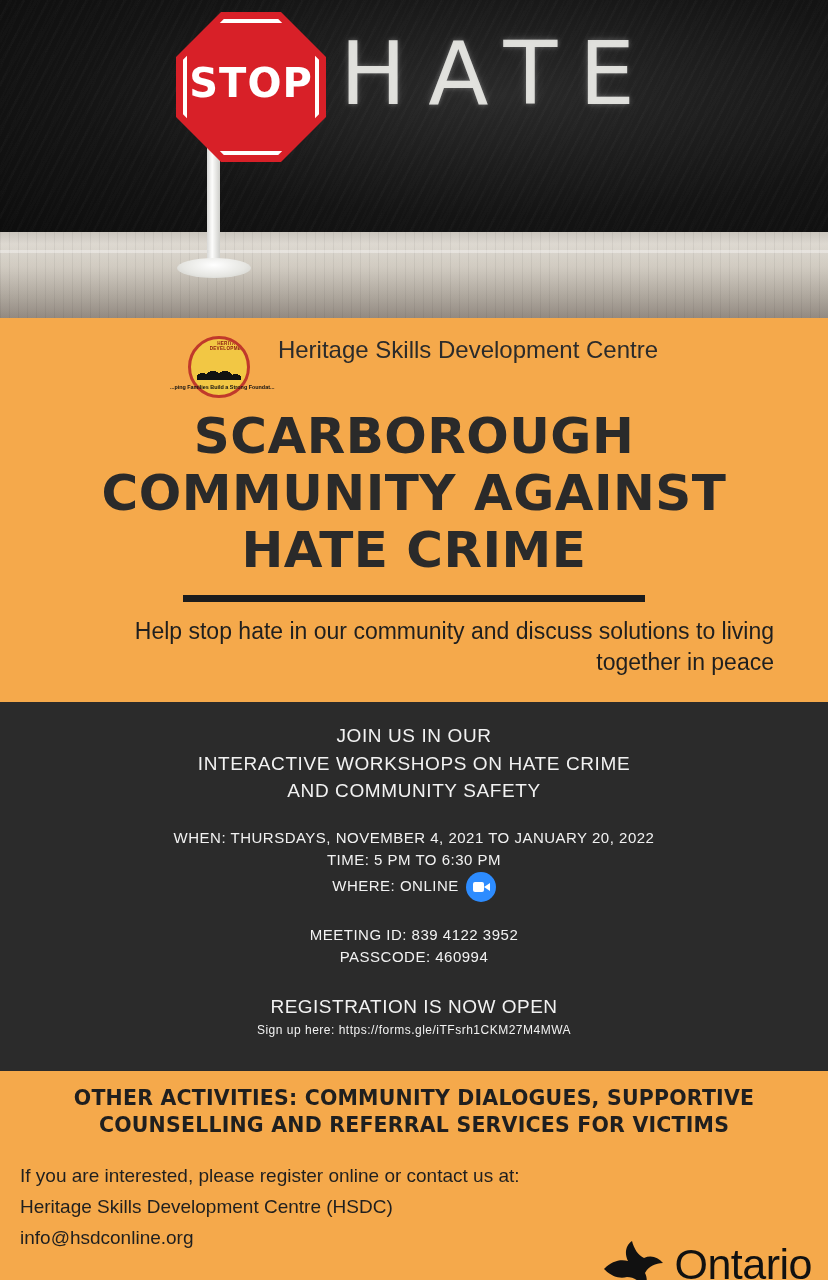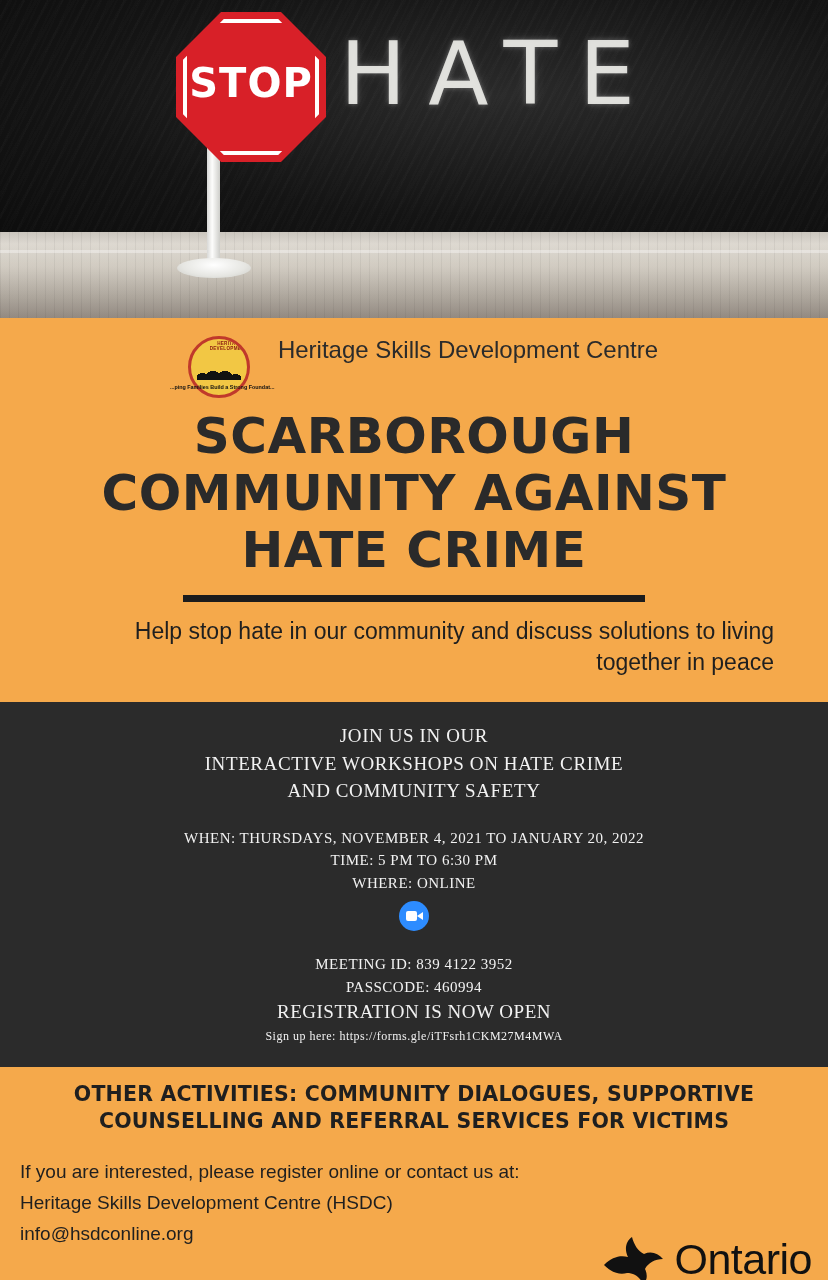--- a/index.html
+++ b/index.html
@@ -224,40 +224,39 @@
     color: #1f1f1f;
     padding: 0 54px 10px 54px;
     font-family: "Liberation Sans", sans-serif;
   }
 
   
   .dark {
     background: #2B2B2B;
     color: #f2f2f2;
     text-align: center;
-    padding: 20px 20px 22px 20px;
-    font-family: Liberation Serif, serif;
+    padding: 20px 20px 32px 20px;
+    font-family: Liberation Sans, sans-serif;
   }
   .dark .lines {
     font-size: 19px;
     line-height: 1.45;
     letter-spacing: 0.6px;
   }
   .dark .block {
     margin-top: 22px;
     font-size: 15px;
     line-height: 1.5;
     letter-spacing: 0.5px;
   }
   .where-line {
     display: flex;
     align-items: center;
     justify-content: center;
     gap: 7px;
-    flex-direction: column;
   }
   .zoom-badge {
     display: inline-block;
     width: 30px;
     height: 30px;
     border-radius: 50%;
     background: #2D8CFF;
     position: relative;
     flex: 0 0 auto;
   }
@@ -272,20 +271,21 @@
   .zoom-badge::after {
     content: "";
     position: absolute;
     left: 18px; top: 11px;
     width: 0; height: 0;
     border-top: 4px solid transparent;
     border-bottom: 4px solid transparent;
     border-right: 6px solid #ffffff;
   }
   .dark .reg {
+    margin-top: 24px;
     font-size: 19px;
     line-height: 1.5;
     letter-spacing: 0.5px;
   }
   .dark .signup {
     font-size: 12px;
   }
 
   
   .band {

